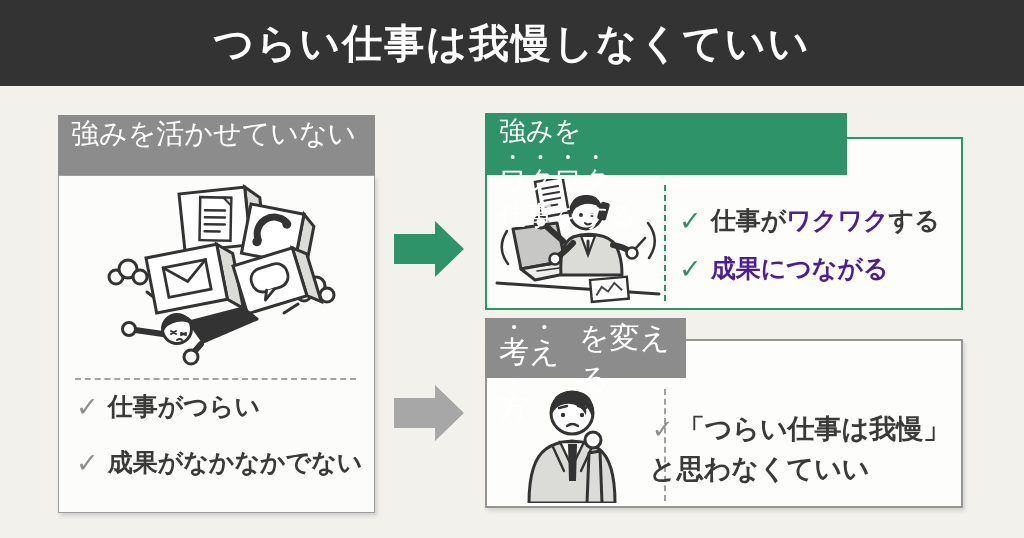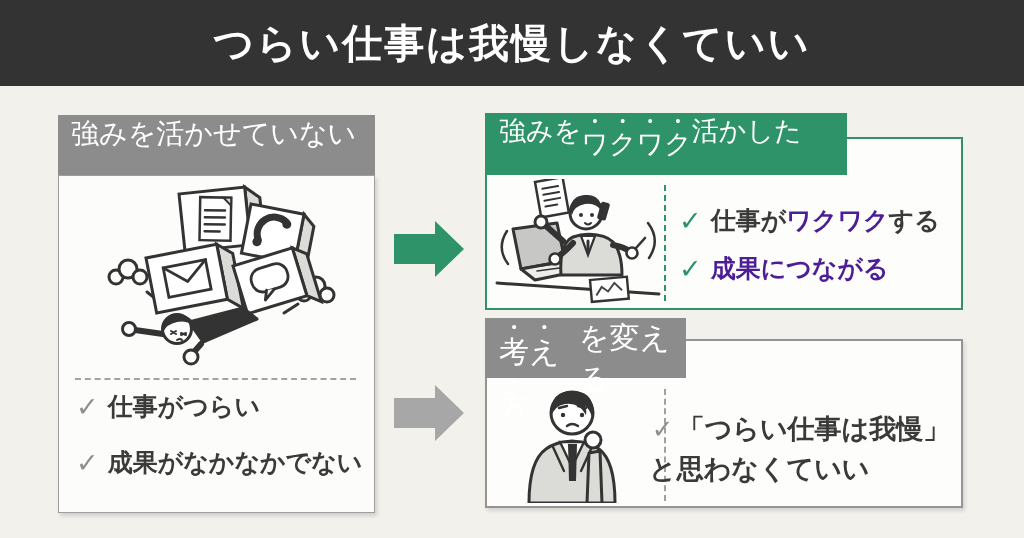--- a/index.html
+++ b/index.html
@@ -53,21 +53,21 @@
 
   
   .arrow { position:absolute; }
   .arrow-green { left:394px; top:221px; }
   .arrow-gray  { left:394px; top:385px; }
 
   
   .tr-box { position:absolute; left:485px; top:113px; width:478px; height:197px; }
   .tr-box .hdr {
     position:absolute; z-index:2; left:0; top:0; width:362px; height:62px;
-    background:#2E9368; font-size:27px; padding:0 0 8px 14px;
+    background:#2E9368; font-size:27px; padding:0 0 8px 14px;flex-direction:column;
   }
   .tr-box .bdy {
     position:absolute; z-index:1; left:0; top:24px; width:478px; height:173px; box-sizing:border-box;
     background:#FDFDFB; border:2px solid #2E9368;
   }
   .tr-illus { position:absolute; left:6px; top:40px; }
   .vdash-green { position:absolute; left:177px; top:46px; height:116px; border-left:2px dashed #2E9368; }
   .tr-box .row1 { position:absolute; left:192px; top:65px; font-size:25px; }
   .tr-box .row2 { position:absolute; left:192px; top:113px; font-size:25px; color:#2F9C6F; }
   .tr-box .check { font-size:27px; }
@@ -192,21 +192,21 @@
     <polygon points="0,13 41,13 41,0 70,28 41,56 41,43 0,43" fill="#2E9368"></polygon>
   </svg>
   <svg class="arrow arrow-gray" width="70" height="56" viewBox="0 0 70 56">
     <polygon points="0,13 41,13 41,0 70,28 41,56 41,43 0,43" fill="#A7A7A7"></polygon>
   </svg>
 
   <section class="tr-box">
     <div class="hdr">
       <span>強みを</span>
         <span class="emph">ワクワク</span>
-        <span>活かした</span>
+        <span>仕事をする</span>
     </div>
     <div class="bdy">
 
       <svg class="tr-illus" width="172" height="126" viewBox="0 0 172 126">
         <path class="ln" d="M14,52 q-11,17 1,33" fill="none" stroke-width="2.5"></path>
         <path class="ln" d="M155,44 q13,17 1,35" fill="none" stroke-width="2.5"></path>
         <line class="ln" x1="4" y1="104" x2="166" y2="115" stroke-width="3"></line>
 
         <g>
           <polygon points="20,50 64,44 72,82 28,90" fill="#C7C7C5" stroke="#333" stroke-width="3" stroke-linejoin="round"></polygon>

